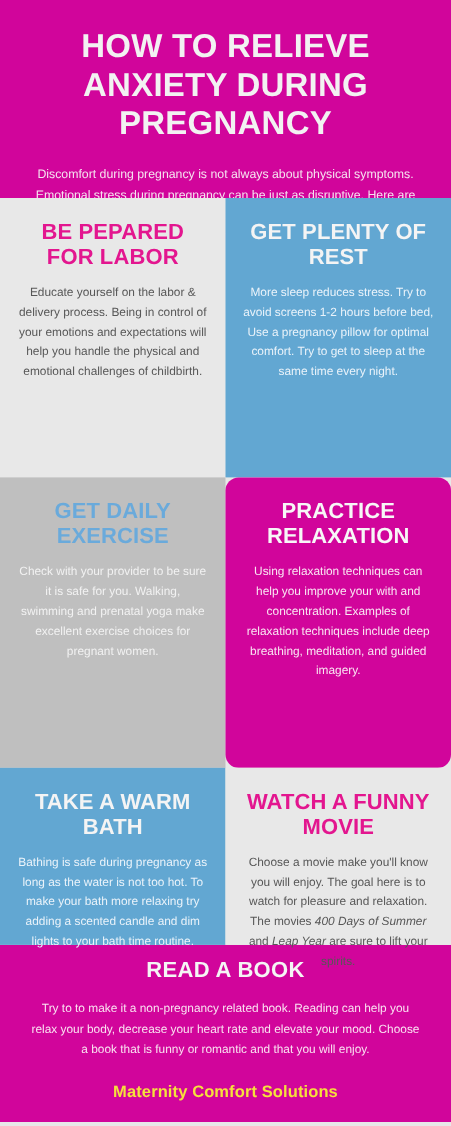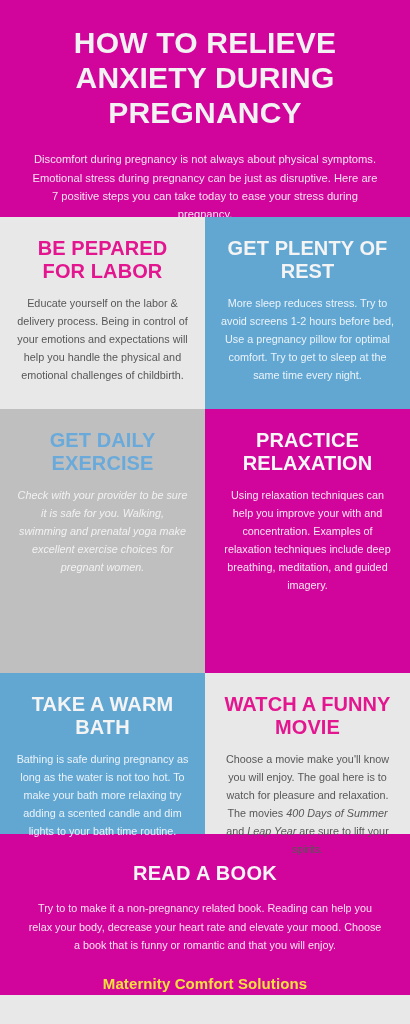--- a/index.html
+++ b/index.html
@@ -16,21 +16,21 @@
     height: 1024px;
     position: relative;
     overflow: hidden;
     background: #e8e8e8;
     box-sizing: border-box;
   }
 
   
   .header {
     background: #d1059b;
-    height: 217px;
+    height: 180px;
     box-sizing: border-box;
     padding: 26px 22px 0 22px;
     text-align: center;
   }
   .header-title {
     color: #f2f2f2;
     font-size: 30px;
     line-height: 1.16;
     font-weight: bold;
     letter-spacing: 0.2px;
@@ -48,21 +48,21 @@
   .grid-row {
     display: flex;
     width: 410px;
   }
   .block {
     width: 205px;
     box-sizing: border-box;
     padding: 20px 16px 10px 16px;
     text-align: center;
   }
-  .row1 .block { height: 192px; }
+  .row1 .block { height: 254px; }
   .row2 .block { height: 264px; }
   .row3 .block { height: 161px; }
 
   .block-title {
     font-size: 20px;
     font-weight: bold;
     line-height: 1.16;
     margin: 0 0 12px 0;
     text-transform: uppercase;
     letter-spacing: 0.1px;
@@ -80,33 +80,33 @@
   .theme-lightgrey .block-body  { color: #575757; }
 
   
   .theme-blue { background: #62a7d2; }
   .theme-blue .block-title { color: #f4f4f4; }
   .theme-blue .block-body  { color: #eaf3fa; }
 
   
   .theme-grey { background: #bfbfbf; }
   .theme-grey .block-title { color: #6aaadb; }
-  .theme-grey .block-body  { color: #f2f2f2; font-style: italic; }
+  .theme-grey .block-body  { color: #f2f2f2; }
 
   
-  .theme-pink { background: #d1059b; }
+  .theme-pink { background: #d1059b; border-radius: 12px; }
   .theme-pink .block-title { color: #f7f7f7; }
   .theme-pink .block-body  { color: #fae6f3; }
 
   
   .footer {
     background: #d1059b;
     height: 161px;
     box-sizing: border-box;
-    padding: 28px 22px 0 22px;
+    padding: 12px 22px 0 22px;
     text-align: center;
   }
   .footer-title {
     color: #f5f5f5;
     font-size: 20px;
     font-weight: bold;
     letter-spacing: 0.3px;
     text-transform: uppercase;
     margin: 0 0 14px 0;
   }

